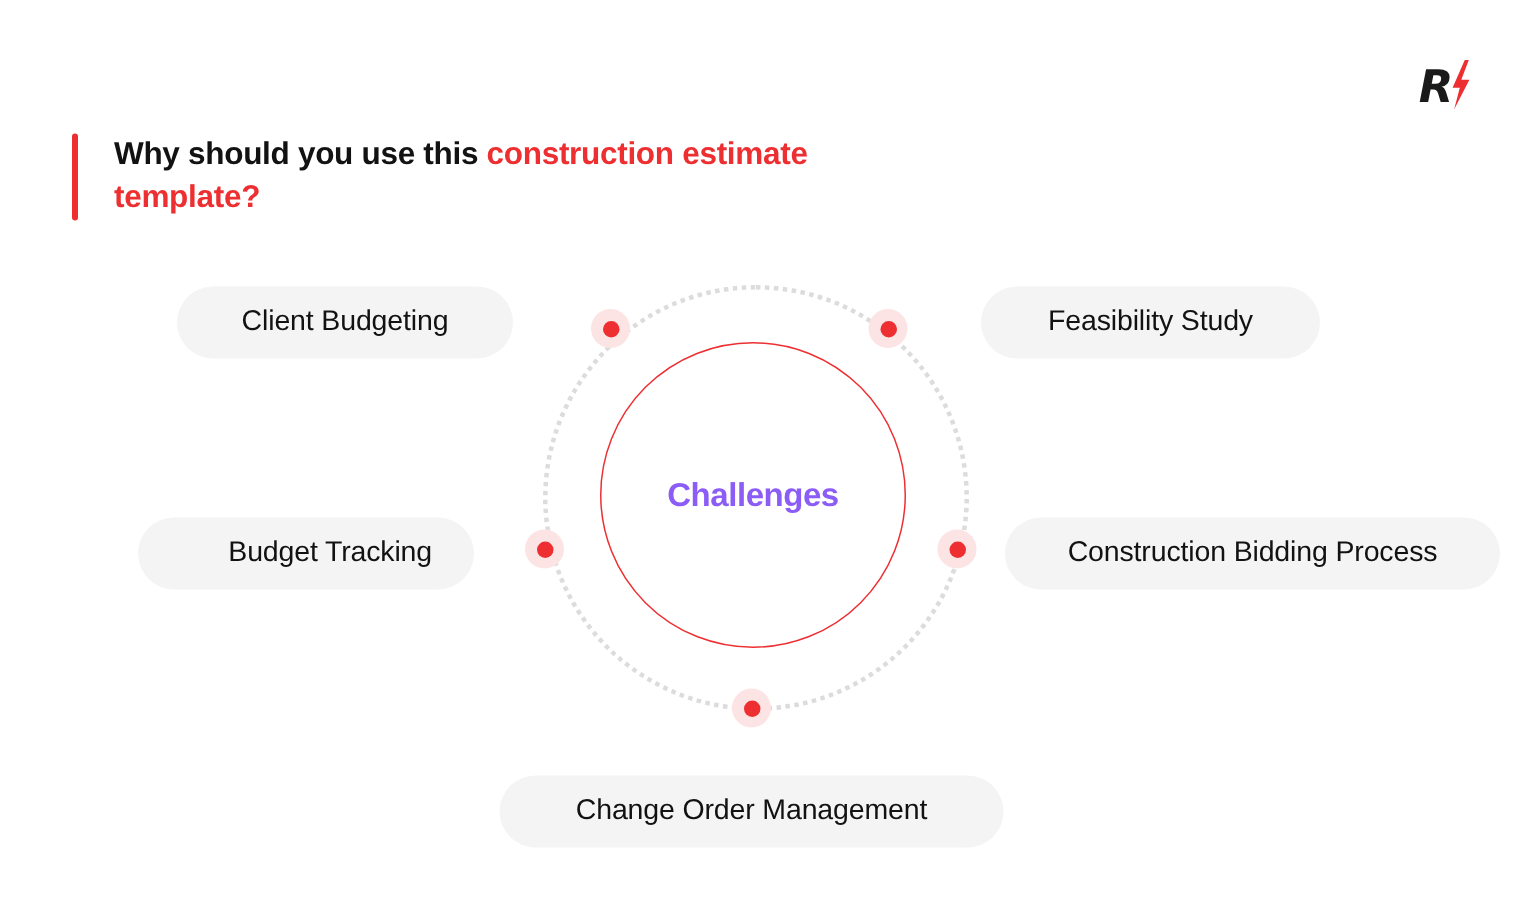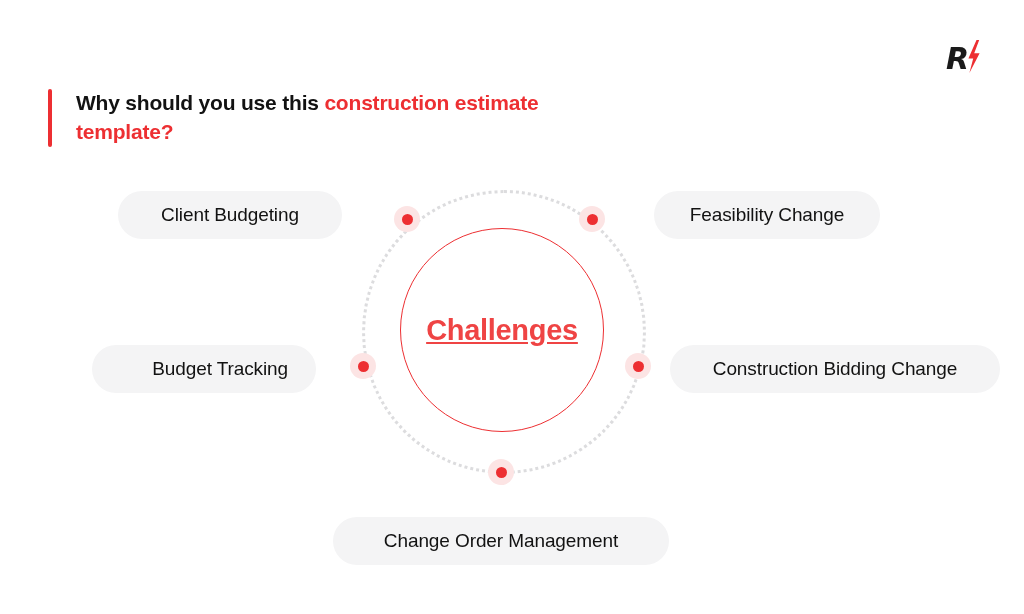--- a/index.html
+++ b/index.html
@@ -97,25 +97,24 @@
     width: 202px;
     height: 202px;
     border-radius: 50%;
     border: 1.6px solid #ED2F32;
     background: #ffffff;
     display: flex;
     align-items: center;
     justify-content: center;
   }
   #center-label {
-    font-size: 29px;
+    font-size: 22px;
     font-weight: bold;
-    color: #ef4444;
+    color: #8b5cf6;
     letter-spacing: -0.3px;
-    text-decoration: underline;
   }
 
   .node-dot {
     position: absolute;
     width: 26px;
     height: 26px;
     margin-left: -13px;
     margin-top: -13px;
     border-radius: 50%;
     background: #FCE4E4;
@@ -177,27 +176,27 @@
         <div class="node-dot" style="left: 592px; top: 219px;"></div>
         <div class="node-dot" style="left: 363px; top: 366px;"></div>
         <div class="node-dot" style="left: 638px; top: 366px;"></div>
         <div class="node-dot" style="left: 501px; top: 472px;"></div>
       </div>
     <div id="node-pills">
         <div class="pill" style="left: 118px; top: 191px; width: 224px;">
           <span>Client Budgeting</span>
         </div>
         <div class="pill" style="left: 654px; top: 191px; width: 226px;">
-          <span>Feasibility Change</span>
+          <span>Feasibility Study</span>
         </div>
         <div class="pill" style="left: 92px; top: 345px; width: 224px; justify-content: flex-end;">
           <span>Budget Tracking</span>
         </div>
         <div class="pill" style="left: 670px; top: 345px; width: 330px;">
-          <span>Construction Bidding Change</span>
+          <span>Construction Bidding Process</span>
         </div>
         <div class="pill" style="left: 333px; top: 517px; width: 336px;">
           <span>Change Order Management</span>
         </div>
       </div>
   </div>
 
 </div>
 
 </body></html>

